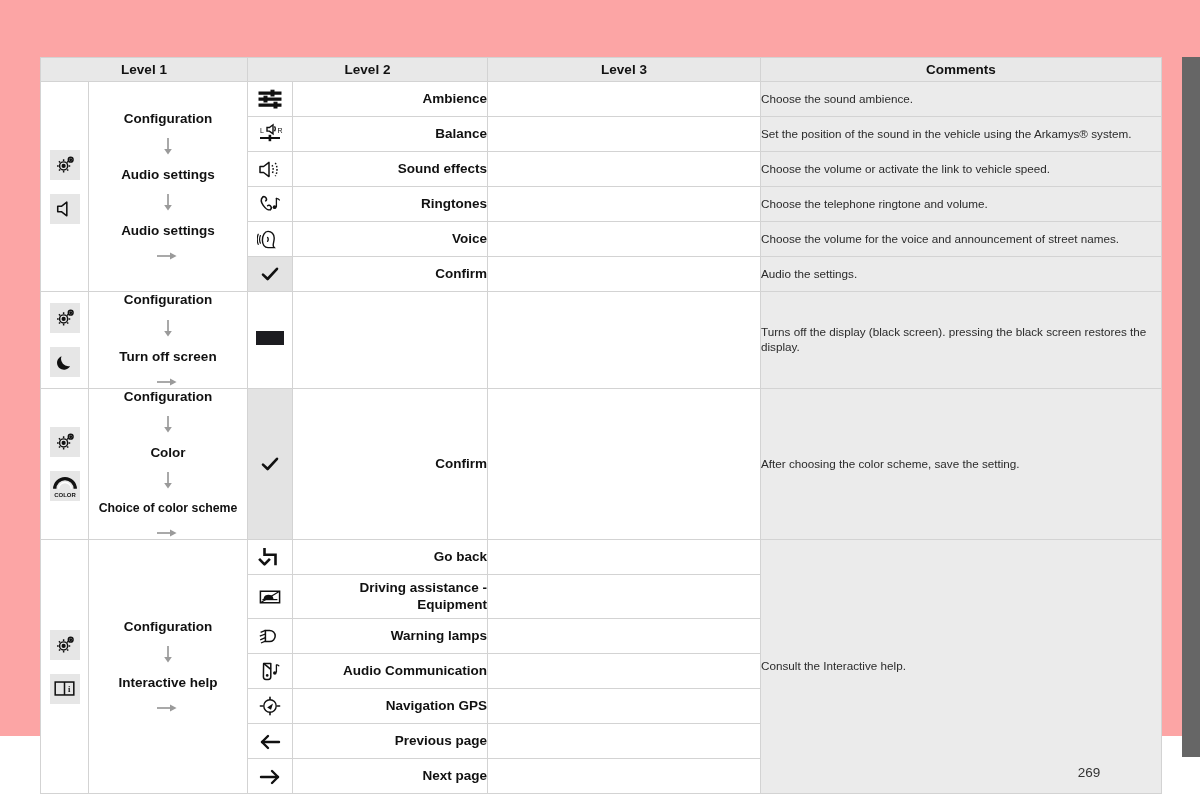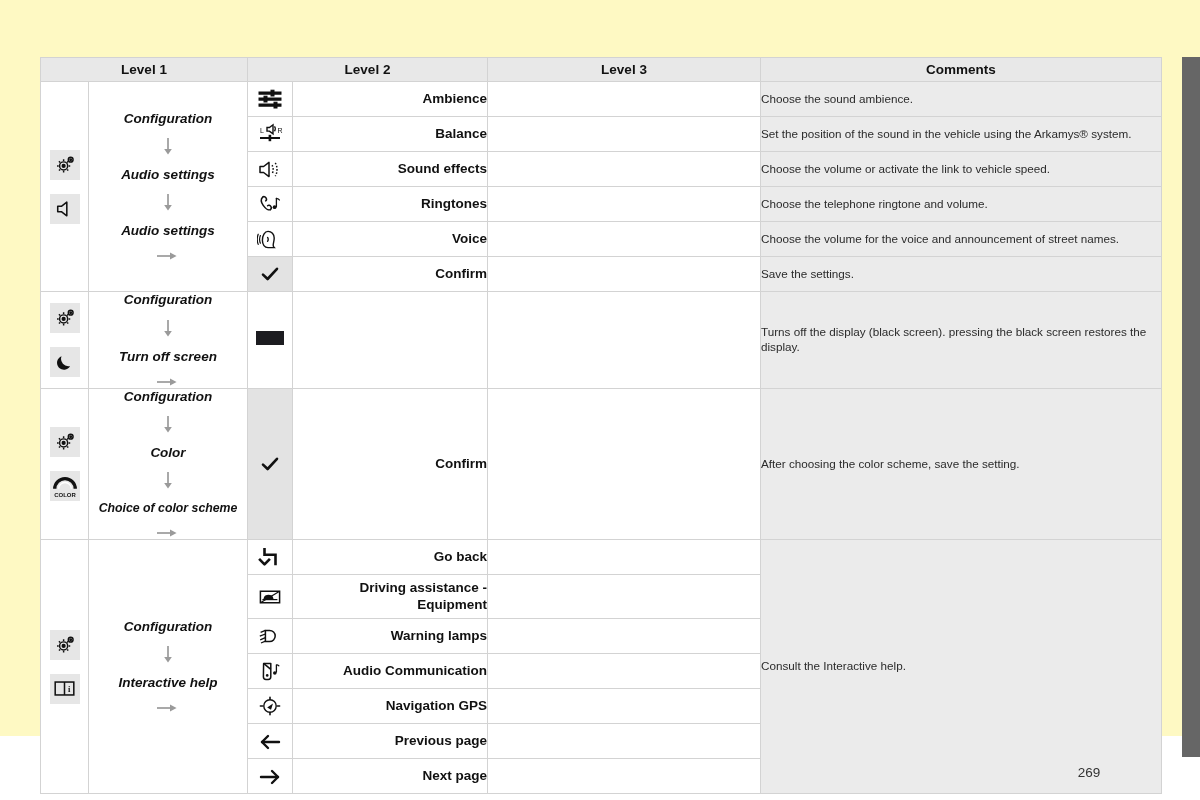--- a/index.html
+++ b/index.html
@@ -8,21 +8,21 @@
     background: #ffffff;
     width: 1200px;
     height: 800px;
     overflow: hidden;
     font-family: "Liberation Sans", sans-serif;
   }
   #page {
     position: relative;
     width: 1200px;
     height: 736px;
-    background: #fef9c3;
+    background: #fca5a5;
   }
   
   .edge-strip {
     position: absolute;
     left: 1182px;
     top: 57px;
     width: 18px;
     height: 700px;
     background: #666666;
   }
@@ -103,21 +103,20 @@
   }
   .chip svg { display: block; }
 
   
   .flow {
     display: flex;
     flex-direction: column;
     align-items: center;
     justify-content: center;
     gap: 9px;
-    font-style: italic;
   }
   .flow .step {
     font-size: 13.5px;
     font-weight: bold;
     color: #111;
     white-space: nowrap;
     line-height: 1.2;
   }
   .flow .step.small { font-size: 12.3px; }
   .arrow-down {
@@ -271,21 +270,21 @@
           <td class="lvl2-cell">Voice</td>
           <td class="lvl3-cell"></td>
           <td class="comm-cell">Choose the volume for the voice and announcement of street names.</td>
         </tr>
         <tr style="height: 34px;">
           <td class="l2icon-cell shaded"><svg class="l2svg" width="20" height="18" viewBox="0 0 20 18" fill="none" stroke="#111" stroke-width="2.6" stroke-linecap="round" stroke-linejoin="round">
       <path d="M3 9.6 7.6 14 17 3.8"></path>
             </svg></td>
           <td class="lvl2-cell">Confirm</td>
           <td class="lvl3-cell"></td>
-          <td class="comm-cell">Save the settings.</td>
+          <td class="comm-cell">Audio the settings.</td>
         </tr>
         <tr style="height: 97px;">
           <td class="icon-cell" rowspan="1"><div class="chip">
               <svg width="22" height="22" viewBox="0 0 24 24" fill="none" stroke="#111" stroke-width="1.6">
       <circle cx="10.5" cy="13" r="4.4"></circle>
                 <circle cx="10.5" cy="13" r="1.5" fill="#111"></circle>
       <path d="M10.5 7.6v-1.8M10.5 20.2v-1.8M5.1 13H3.3M17.7 13h-1.8M6.7 9.2 5.4 7.9M15.6 18.1l-1.3-1.3M6.7 16.8l-1.3 1.3M15.6 7.9l-1.3 1.3"></path>
       <circle cx="18.2" cy="6.2" r="2.6"></circle>
                 <circle cx="18.2" cy="6.2" r="0.8" fill="#111"></circle>
     </svg>

